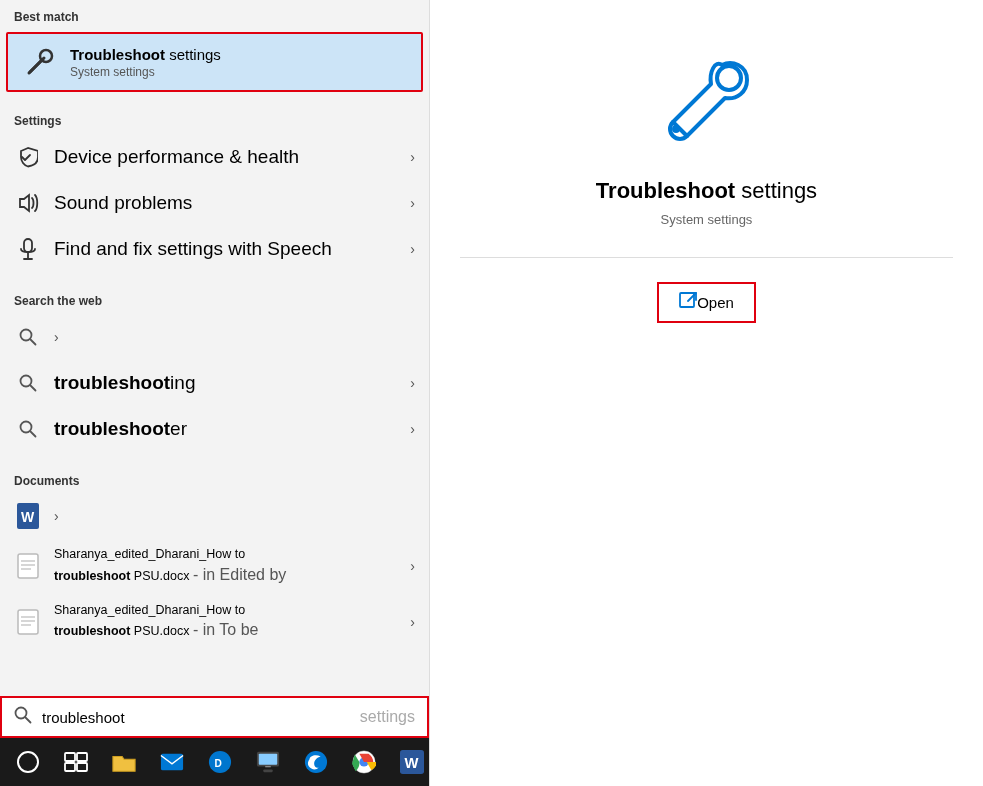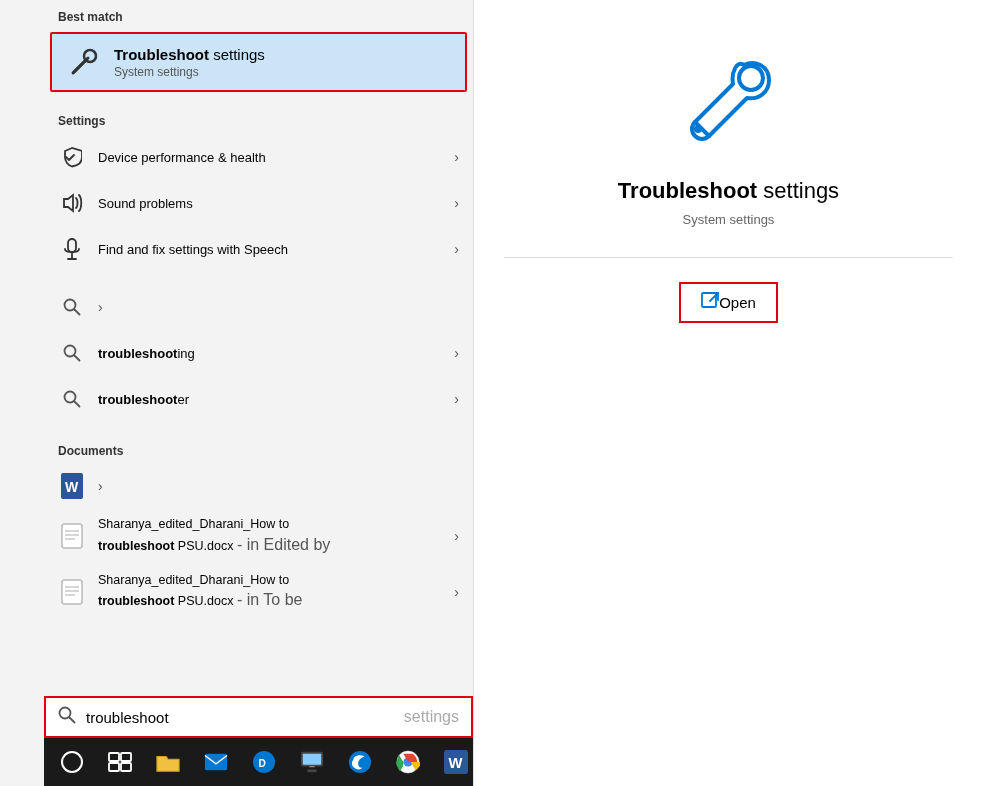--- a/index.html
+++ b/index.html
@@ -19,21 +19,20 @@
     }
 
     
     .left-panel {
       width: 430px;
       height: 786px;
       background: #f3f3f3;
       display: flex;
       flex-direction: column;
       border-right: 1px solid #ddd;
-      margin-left: 44px;
     }
 
     
     .section-label {
       font-size: 12px;
       font-weight: 600;
       color: #333;
       padding: 10px 14px 6px 14px;
       text-transform: none;
     }
@@ -99,21 +98,21 @@
       height: 28px;
       margin-right: 12px;
       flex-shrink: 0;
       display: flex;
       align-items: center;
       justify-content: center;
     }
 
     .list-item-text {
       flex: 1;
-      font-size: 13px;
+      font-size: 19px;
       color: #000;
     }
 
     .list-item-arrow {
       color: #555;
       font-size: 14px;
     }
 
     
     .search-web-section {
@@ -324,20 +323,21 @@
             <line x1="9" y1="15" x2="9" y2="21" stroke="#333" stroke-width="1.8" stroke-linecap="round"></line>
             <line x1="5" y1="21" x2="13" y2="21" stroke="#333" stroke-width="1.8" stroke-linecap="round"></line>
           </svg>
         </div>
         <span class="list-item-text">Find and fix settings with Speech</span>
         <span class="list-item-arrow">›</span>
       </div>
     </div>
 
     <div class="search-web-section">
+      <div class="section-label">Search the web</div>
 
       <div class="list-item">
         <div class="list-item-icon">
           <svg width="18" height="18" viewBox="0 0 18 18" fill="none">
             <circle cx="7" cy="7" r="5.5" stroke="#555" stroke-width="1.8"></circle>
             <line x1="11.5" y1="11.5" x2="16.5" y2="16.5" stroke="#555" stroke-width="1.8" stroke-linecap="round"></line>
           </svg>
         </div>
         <span class="list-item-arrow">›</span>
       </div>

